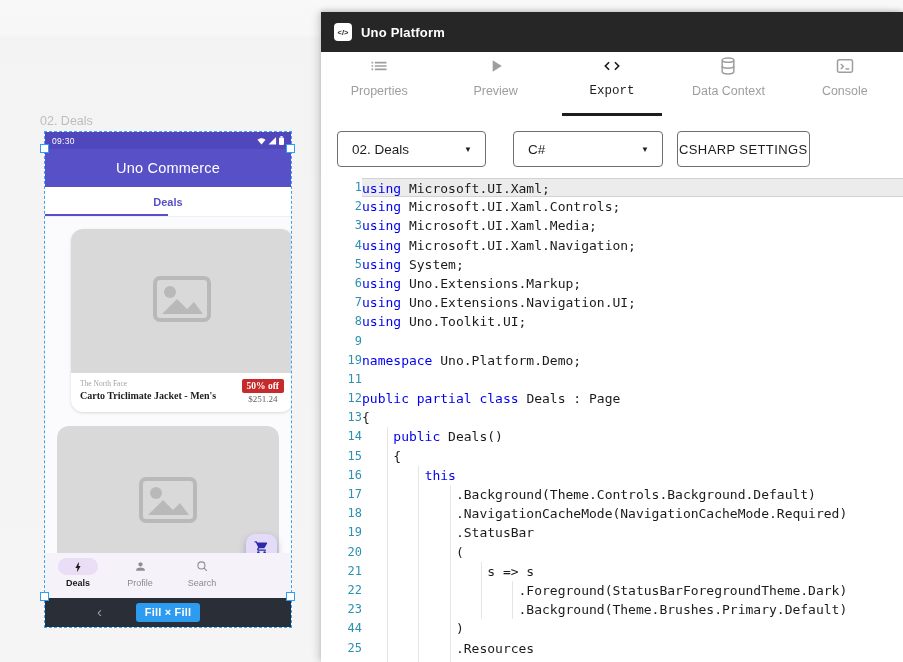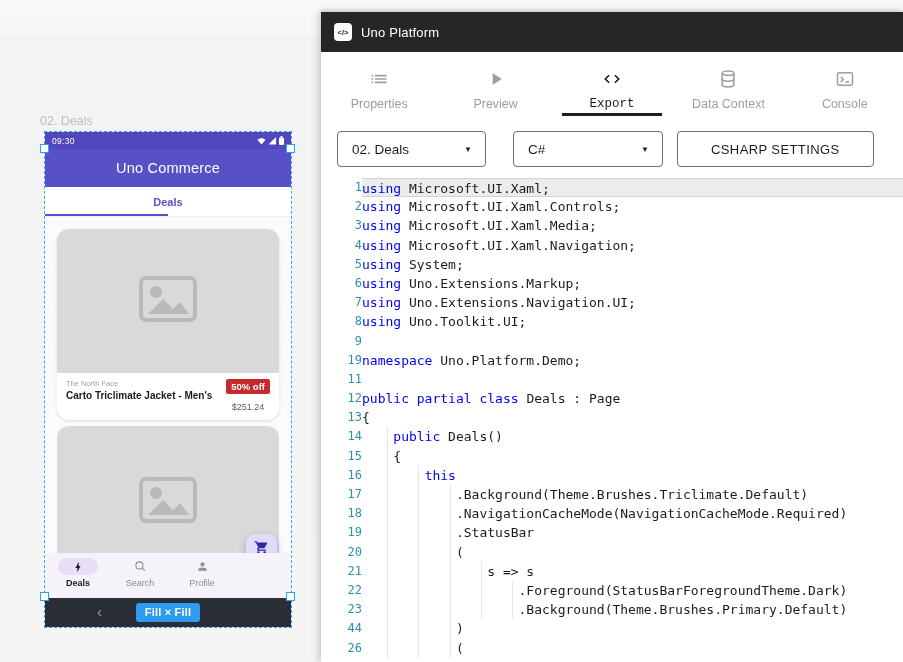--- a/index.html
+++ b/index.html
@@ -19,30 +19,30 @@
   .status-icons svg { display:block; }
   .app-bar { height:38px; background:#5850c7; color:#fff; display:flex; align-items:center;
              justify-content:center; font-size:14.5px; letter-spacing:.2px; flex:none; }
   .app-tabs { height:30px; background:#fff; display:flex; position:relative; flex:none;
               border-bottom:1px solid #f0eef5; }
   .app-tab { flex:1; display:flex; align-items:center; justify-content:center; font-size:11px; color:#7c7c7c; }
   .app-tab.active { color:#5850c7; font-weight:bold; }
   .app-tab-underline { position:absolute; left:0; bottom:0; width:50%; height:2.5px; background:#5850c7; }
 
   .phone-content { flex:1; position:relative; background:#fbfafd; overflow:hidden; }
-  .product-card { position:absolute; left:12px; top:12px; width:222px; border-radius:12px;
-                  background:#fff; overflow:hidden; box-shadow:0 1px 3px rgba(0,0,0,.14); }
+  .product-card { position:absolute; left:26px; top:12px; width:222px; border-radius:12px;
+                  background:#fff; overflow:hidden; box-shadow:0 1px 3px rgba(0,0,0,.14);font-family:Liberation Serif, serif; }
   .card-image { height:144px; background:#d9d9d9; display:flex; align-items:center; justify-content:center; }
   .card-info { display:flex; justify-content:space-between; align-items:flex-start; padding:6px 9px 8px 9px; }
   .card-brand { font-size:7.5px; color:#a3a3a3; }
   .card-title { font-size:10px; font-weight:bold; color:#1d1d1d; margin-top:2px; white-space:nowrap; }
   .card-right { display:flex; flex-direction:column; align-items:center; }
   .discount-badge { background:#c62a2a; color:#fff; font-size:9.5px; font-weight:bold;
                     padding:2px 5px; border-radius:2px; }
-  .card-price { font-size:9px; color:#5f5f5f; margin-top:8px; }
+  .card-price { font-size:9px; color:#5f5f5f; margin-top:1px; }
 
   .product-card2 { position:absolute; left:12px; top:209px; width:222px; height:152px;
                    border-radius:12px 12px 0 0; background:#d9d9d9;
                    display:flex; align-items:center; justify-content:center; }
 
   .fab { position:absolute; left:201px; top:317px; width:31px; height:31px; border-radius:9px;
          background:#e3dbf8; display:flex; align-items:center; justify-content:center;
          box-shadow:0 3px 7px rgba(70,50,150,.35); }
 
   .bottom-nav { position:absolute; left:0; right:0; bottom:0; height:45px; background:#f6f2fa;
@@ -60,41 +60,41 @@
                  padding:3px 9px 4px; border-radius:3px; letter-spacing:.2px; }
 
   .handle { position:absolute; width:9px; height:9px; background:#fff; border:1.5px solid #2f9df2; }
 
   
   .panel { position:absolute; left:321px; top:12px; width:582px; height:650px; background:#fff;
            box-shadow:-3px 0 8px rgba(0,0,0,.14), 0 -2px 4px rgba(0,0,0,.12); }
   .panel-header { height:40px; background:#262626; display:flex; align-items:center; padding-left:13px; gap:9px; }
   .logo-badge { width:18px; height:18px; background:#fff; border-radius:4px; display:flex;
                 align-items:center; justify-content:center; font-size:7.5px; font-weight:bold; color:#262626; }
-  .panel-title { color:#fff; font-size:13px; font-weight:normal; letter-spacing:.2px; }
+  .panel-title { color:#fff; font-size:13px; font-weight:bold; letter-spacing:.2px; }
 
   .panel-tabs { height:71px; display:flex; }
-  .panel-tab { flex:1; display:flex; flex-direction:column; align-items:center; justify-content:center;
+  .panel-tab { flex:1; display:flex; flex-direction:column; align-items:center; 
                gap:8px; color:#9e9e9e; position:relative; padding-top:4px; cursor:pointer; }
   .panel-tab svg { display:block; }
   .panel-tab-label { font-size:12.5px; }
   .panel-tab.active { color:#1d1d1d;font-family:Liberation Mono, monospace; }
   .panel-tab.active::after { content:""; position:absolute; bottom:7px; left:50%; transform:translateX(-50%);
                              width:100px; height:3px; background:#1d1d1d; }
 
   .panel-controls { position:absolute; top:119px; left:16px; display:flex; align-items:center; }
   .select-box { height:36px; border:1.5px solid #6f6f6f; border-radius:4px; background:#fff;
                 display:flex; align-items:center; justify-content:space-between;
                 padding:0 13px 0 14px; font-size:13.5px; color:#1d1d1d; }
   .select-caret { font-size:8px; color:#1d1d1d; }
   #page-select { width:149px; }
   #language-select { width:150px; margin-left:27px; }
   .settings-btn { height:36px; margin-left:14px; border:1.5px solid #6f6f6f; border-radius:4px;
                   background:#fff; font-family:"Liberation Sans",sans-serif; font-size:13px;
-                  color:#1d1d1d; letter-spacing:.4px; padding:0 33px; cursor:pointer; }
+                  color:#1d1d1d; letter-spacing:.4px; padding:0 1px; cursor:pointer; }
 
   
   .code-area { position:absolute; top:166px; left:0; right:0; bottom:0; overflow:hidden;
                font-family:"DejaVu Sans Mono", monospace; font-size:13px; background:#fff; }
   .code-line { display:flex; height:19.2px; line-height:19.2px; }
   .gutter { width:41px; flex:none; text-align:right; color:#2b91af; font-size:12px; }
   .line-body { flex:1; white-space:pre; position:relative; color:#1b1b1b; }
   .code-line.hl .line-body { background:#ececec; border-top:1px solid #d2d2d2; border-bottom:1px solid #d2d2d2; }
   .line-body .k { color:#0000f0; }
   .guide { position:absolute; top:0; bottom:0; width:1px; background:#e5e5e5; }
@@ -186,33 +186,33 @@
           <span class="nav-pill">
             <svg width="12" height="12" viewBox="0 0 24 24">
                 <path fill="#1c1c1c" d="M11 21h-1l1-7H7.5c-.58 0-.57-.32-.38-.66.19-.34.05-.08.07-.12C8.48 10.94 10.42 7.54 13 3h1l-1 7h3.5c.49 0 .56.33.47.51l-.07.15C14.57 14.52 12.9 17.77 11 21z"></path>
               </svg>
           </span>
           <span class="nav-label">Deals</span>
         </div>
         <div class="nav-item">
           <span class="nav-pill">
             <svg width="13" height="13" viewBox="0 0 24 24">
+                <path fill="#8f8f8f" d="M12 12c2.21 0 4-1.79 4-4s-1.79-4-4-4-4 1.79-4 4 1.79 4 4 4zm0 2c-2.67 0-8 1.34-8 4v2h16v-2c0-2.66-5.33-4-8-4z"></path>
+              </svg>
+          </span>
+          <span class="nav-label">Profile</span>
+        </div>
+        <div class="nav-item">
+          <span class="nav-pill">
+            <svg width="13" height="13" viewBox="0 0 24 24">
                 <circle cx="10" cy="10" r="6.5" fill="none" stroke="#8f8f8f" stroke-width="2"></circle>
                 <path d="M15 15 20 20" stroke="#8f8f8f" stroke-width="2"></path>
               </svg>
           </span>
           <span class="nav-label">Search</span>
-        </div>
-        <div class="nav-item">
-          <span class="nav-pill">
-            <svg width="13" height="13" viewBox="0 0 24 24">
-                <path fill="#8f8f8f" d="M12 12c2.21 0 4-1.79 4-4s-1.79-4-4-4-4 1.79-4 4 1.79 4 4 4zm0 2c-2.67 0-8 1.34-8 4v2h16v-2c0-2.66-5.33-4-8-4z"></path>
-              </svg>
-          </span>
-          <span class="nav-label">Profile</span>
         </div>
       </div>
     </div>
 
     <div class="device-toolbar">
       <span class="toolbar-back">‹</span>
       <span class="size-button">Fill × Fill</span>
     </div>
   </div>
 
@@ -346,21 +346,21 @@
         <div class="code-line">
           <div class="gutter">15</div>
           <div class="line-body"><span class="guide" style="left: 25px;"></span><span>    {</span></div>
         </div>
         <div class="code-line">
           <div class="gutter">16</div>
           <div class="line-body"><span class="guide" style="left: 25px;"></span><span class="guide" style="left: 56.3px;"></span><span>        </span><span class="k">this</span></div>
         </div>
         <div class="code-line">
           <div class="gutter">17</div>
-          <div class="line-body"><span class="guide" style="left: 25px;"></span><span class="guide" style="left: 56.3px;"></span><span class="guide" style="left: 87.6px;"></span><span>            .Background(Theme.Brushes.Triclimate.Default)</span></div>
+          <div class="line-body"><span class="guide" style="left: 25px;"></span><span class="guide" style="left: 56.3px;"></span><span class="guide" style="left: 87.6px;"></span><span>            .Background(Theme.Controls.Background.Default)</span></div>
         </div>
         <div class="code-line">
           <div class="gutter">18</div>
           <div class="line-body"><span class="guide" style="left: 25px;"></span><span class="guide" style="left: 56.3px;"></span><span class="guide" style="left: 87.6px;"></span><span>            .NavigationCacheMode(NavigationCacheMode.Required)</span></div>
         </div>
         <div class="code-line">
           <div class="gutter">19</div>
           <div class="line-body"><span class="guide" style="left: 25px;"></span><span class="guide" style="left: 56.3px;"></span><span class="guide" style="left: 87.6px;"></span><span>            .StatusBar</span></div>
         </div>
         <div class="code-line">
@@ -377,19 +377,23 @@
         </div>
         <div class="code-line">
           <div class="gutter">23</div>
           <div class="line-body"><span class="guide" style="left: 25px;"></span><span class="guide" style="left: 56.3px;"></span><span class="guide" style="left: 87.6px;"></span><span class="guide" style="left: 118.9px;"></span><span class="guide" style="left: 150.2px;"></span><span>                    .Background(Theme.Brushes.Primary.Default)</span></div>
         </div>
         <div class="code-line">
           <div class="gutter">44</div>
           <div class="line-body"><span class="guide" style="left: 25px;"></span><span class="guide" style="left: 56.3px;"></span><span class="guide" style="left: 87.6px;"></span><span>            )</span></div>
         </div>
         <div class="code-line">
+          <div class="gutter">25</div>
+          <div class="line-body"><span class="guide" style="left: 25px;"></span><span class="guide" style="left: 56.3px;"></span><span class="guide" style="left: 87.6px;"></span><span>            .Resources</span></div>
+        </div>
+        <div class="code-line">
           <div class="gutter">26</div>
           <div class="line-body"><span class="guide" style="left: 25px;"></span><span class="guide" style="left: 56.3px;"></span><span class="guide" style="left: 87.6px;"></span><span>            (</span></div>
         </div>
       </div>
   </div>
 
 </div>
 
 </body></html>

